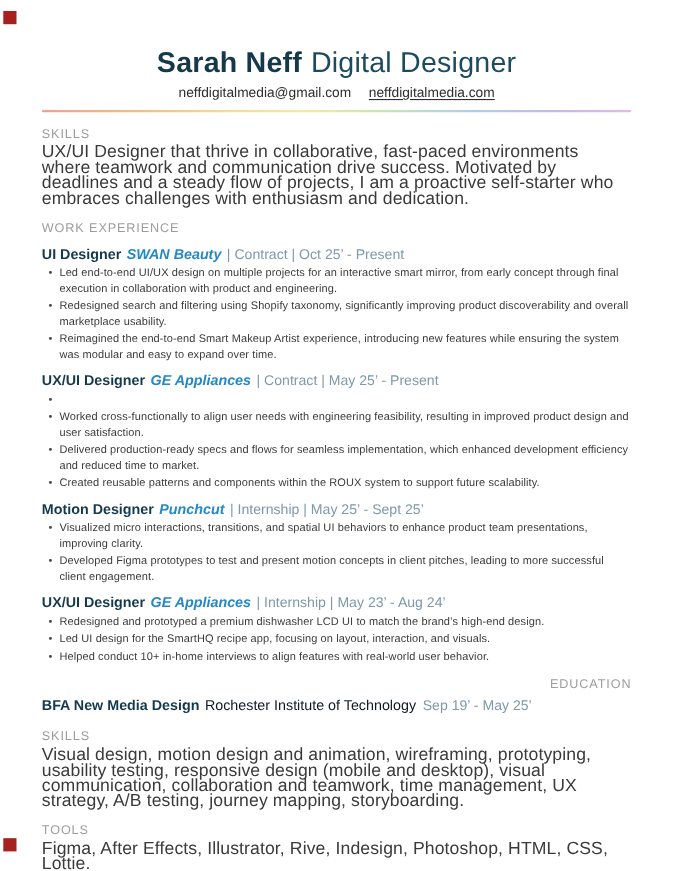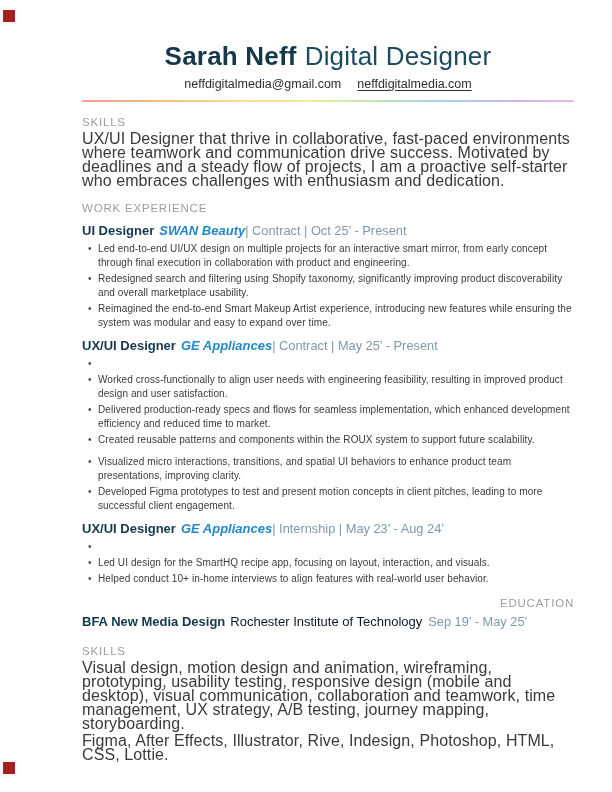--- a/index.html
+++ b/index.html
@@ -3,21 +3,20 @@
 <meta charset="utf-8">
 <style>
   html,body{margin:0;padding:0;background:#ffffff;}
   .page{
     position:relative;
     width:612px;height:792px;
     background:#ffffff;
     font-family:"Liberation Sans",sans-serif;
     overflow:hidden;
     box-sizing:border-box;
-    padding-left:44px;
   }
   .content{padding:42px 38px 0 38px;box-sizing:border-box;}
 
   
   .corner-marker{position:absolute;width:12px;height:12px;background:#a81f1f;left:3px;}
   .corner-marker.top{top:10px;}
   .corner-marker.bottom{top:762px;}
 
   
   .header{text-align:center;}
@@ -40,21 +39,21 @@
   .body-text{
     margin-top:3px;font-size:16px;letter-spacing:0.1px;
     line-height:14px;color:#3a3a3a;max-width:536px;
   }
 
   
   .job{margin-top:8px;}
   .job-title-line{line-height:16px;font-size:13px;white-space:nowrap;}
   .job-role{font-weight:700;color:#14384c;}
   .job-company{font-weight:700;font-style:italic;color:#2388c5;margin-left:5px;}
-  .job-meta{font-weight:400;color:#7e99ab;font-size:12.8px;}
+  .job-meta{font-weight:400;color:#7e99ab;margin-left:5px;font-size:12.8px;}
   .bullets{margin-top:3px;}
   .bullet{display:flex;padding-left:6px;margin-bottom:2px;}
   .bullet:last-child{margin-bottom:0;}
   .dot{width:10px;flex:0 0 10px;font-size:10px;line-height:14px;color:#4a4a4a;}
   .bullet-text{font-size:10px;letter-spacing:0.1px;line-height:14px;color:#3a3a3a;}
 
   
   .edu-heading{margin-top:10px;text-align:right;}
   .edu-line{margin-top:4px;line-height:16px;font-size:13px;white-space:nowrap;}
   .edu-degree{font-weight:700;color:#14384c;}
@@ -126,55 +125,60 @@
             <span class="bullet-text">Delivered production-ready specs and flows for seamless implementation, which enhanced development efficiency and reduced time to market.</span>
           </div>
         <div class="bullet">
             <span class="dot">•</span>
             <span class="bullet-text">Created reusable patterns and components within the ROUX system to support future scalability.</span>
           </div>
       </div>
     </div>
 
     <div class="job">
+      <div class="job-title-line">
+        <span class="job-role">Motion Designer</span><span class="job-company">Punchcut</span><span class="job-meta">| Internship | May 25’ - Sept 25’</span>
+      </div>
       <div class="bullets">
         <div class="bullet">
             <span class="dot">•</span>
             <span class="bullet-text">Visualized micro interactions, transitions, and spatial UI behaviors to enhance product team presentations, improving clarity.</span>
           </div>
         <div class="bullet">
             <span class="dot">•</span>
             <span class="bullet-text">Developed Figma prototypes to test and present motion concepts in client pitches, leading to more successful client engagement.</span>
           </div>
       </div>
     </div>
 
     <div class="job">
       <div class="job-title-line">
         <span class="job-role">UX/UI Designer</span><span class="job-company">GE Appliances</span><span class="job-meta">| Internship | May 23’ - Aug 24’</span>
       </div>
       <div class="bullets">
         <div class="bullet">
             <span class="dot">•</span>
+            <span class="bullet-text">Redesigned and prototyped a premium dishwasher LCD UI to match the brand’s high-end design.</span>
           </div>
         <div class="bullet">
             <span class="dot">•</span>
             <span class="bullet-text">Led UI design for the SmartHQ recipe app, focusing on layout, interaction, and visuals.</span>
           </div>
         <div class="bullet">
             <span class="dot">•</span>
             <span class="bullet-text">Helped conduct 10+ in-home interviews to align features with real-world user behavior.</span>
           </div>
       </div>
     </div>
 
     <div class="section-heading edu-heading">EDUCATION</div>
     <div class="edu-line">
       <span class="edu-degree">BFA New Media Design</span><span class="edu-school">Rochester Institute of Technology</span><span class="edu-dates">Sep 19’ - May 25’</span>
     </div>
 
     <div class="section-heading skills-heading">SKILLS</div>
     <div class="body-text">Visual design, motion design and animation, wireframing, prototyping, usability testing, responsive design (mobile and desktop), visual communication, collaboration and teamwork, time management, UX strategy, A/B testing, journey mapping, storyboarding.</div>
 
+    <div class="section-heading tools-heading">TOOLS</div>
     <div class="body-text">Figma, After Effects, Illustrator, Rive, Indesign, Photoshop, HTML, CSS, Lottie.</div>
 
   </div>
 </div>
 
 </body></html>

